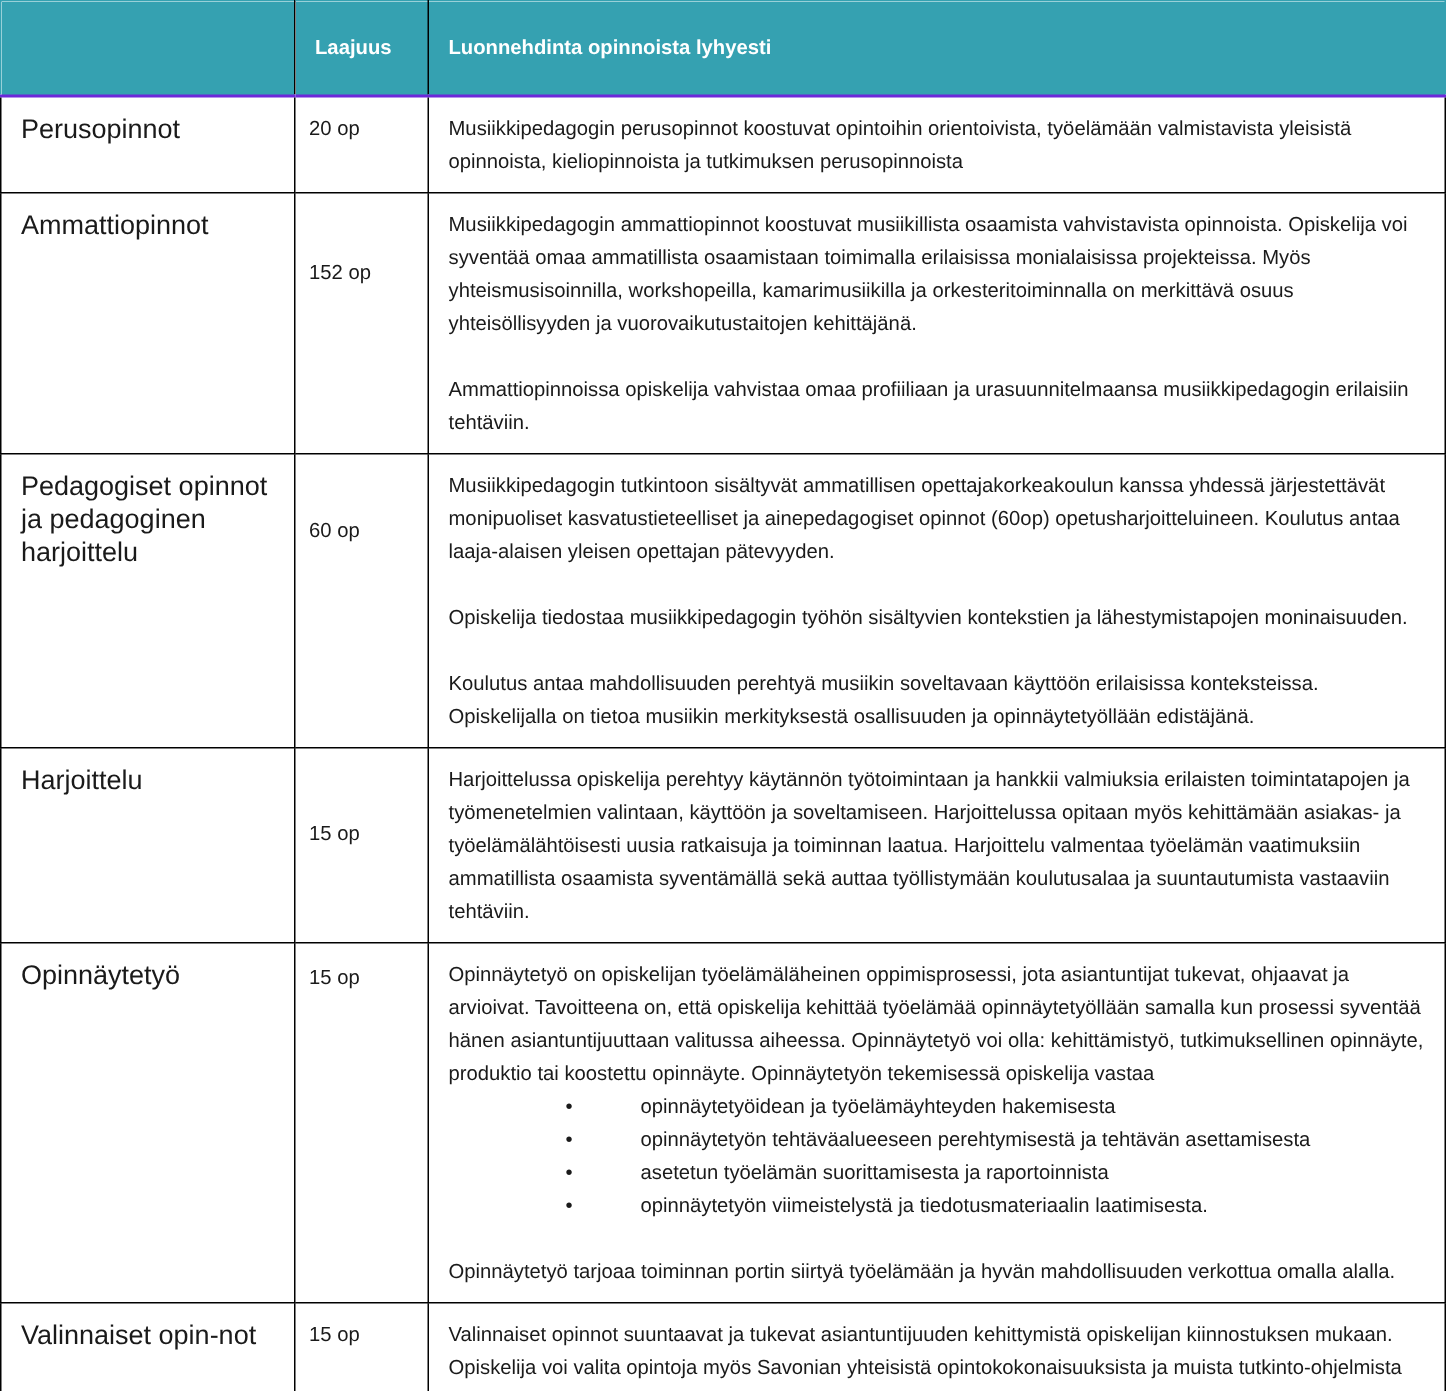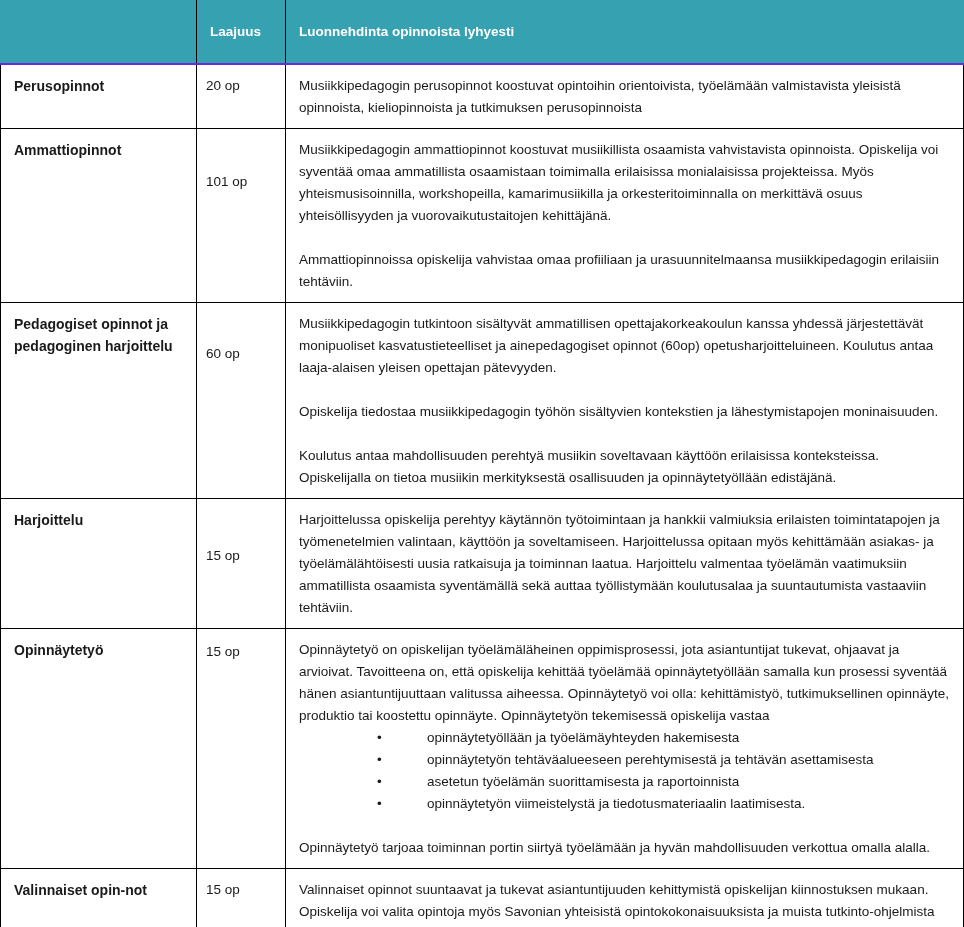--- a/index.html
+++ b/index.html
@@ -42,22 +42,22 @@
     vertical-align: middle;
     border-top: 1px solid #35a1b1;
     border-bottom: 2px solid #6d28d9;
     padding-top: 0;
     padding-bottom: 0;
   }
   tr.hrow th:first-child { border-left: 1px solid #35a1b1; }
   tr.hrow th:last-child  { border-right: 1px solid #35a1b1; margin-top: 28px; }
 
   td.label {
-    font-weight: bold;
-    font-size: 14px;
+    font-weight: normal;
+    font-size: 18px;
   }
   td.laajuus { padding-left: 9px; }
 
   
   tr.hrow { height: 63px; }
   tr.r1 { height: 65px; }
   tr.r2 { height: 155px; }
   tr.r3 { height: 184px; padding-left: 42px; }
   tr.r4 { height: 121px; }
   tr.r5 { height: 212px; }
@@ -109,21 +109,21 @@
     <tr class="r1">
       <td class="label">Perusopinnot</td>
       <td class="laajuus">20 op</td>
       <td class="desc">
         <p>Musiikkipedagogin perusopinnot koostuvat opintoihin orientoivista, työelämään valmistavista yleisistä opinnoista, kieliopinnoista ja tutkimuksen perusopinnoista</p>
       </td>
     </tr>
 
     <tr class="r2">
       <td class="label">Ammattiopinnot</td>
-      <td class="laajuus">101 op</td>
+      <td class="laajuus">152 op</td>
       <td class="desc">
         <p>Musiikkipedagogin ammattiopinnot koostuvat musiikillista osaamista vahvistavista opinnoista. Opiskelija voi syventää omaa ammatillista osaamistaan toimimalla erilaisissa monialaisissa projekteissa. Myös yhteismusisoinnilla, workshopeilla, kamarimusiikilla ja orkesteritoiminnalla on merkittävä osuus yhteisöllisyyden ja vuorovaikutustaitojen kehittäjänä.</p>
         <p>Ammattiopinnoissa opiskelija vahvistaa omaa profiiliaan ja urasuunnitelmaansa musiikkipedagogin erilaisiin tehtäviin.</p>
       </td>
     </tr>
 
     <tr class="r3">
       <td class="label">Pedagogiset opinnot ja pedagoginen harjoittelu</td>
       <td class="laajuus">60 op</td>
       <td class="desc">
@@ -140,21 +140,21 @@
         <p>Harjoittelussa opiskelija perehtyy käytännön työtoimintaan ja hankkii valmiuksia erilaisten toimintatapojen ja työmenetelmien valintaan, käyttöön ja soveltamiseen.  Harjoittelussa opitaan myös kehittämään asiakas- ja työelämälähtöisesti uusia ratkaisuja ja toiminnan laatua.  Harjoittelu valmentaa työelämän vaatimuksiin ammatillista osaamista syventämällä sekä auttaa työllistymään koulutusalaa ja suuntautumista vastaaviin tehtäviin.</p>
       </td>
     </tr>
 
     <tr class="r5">
       <td class="label">Opinnäytetyö</td>
       <td class="laajuus">15 op</td>
       <td class="desc">
         <p class="tight">Opinnäytetyö on opiskelijan työelämäläheinen oppimisprosessi, jota asiantuntijat tukevat, ohjaavat ja arvioivat. Tavoitteena on, että opiskelija kehittää työelämää opinnäytetyöllään samalla kun prosessi syventää hänen asiantuntijuuttaan valitussa aiheessa. Opinnäytetyö voi olla: kehittämistyö, tutkimuksellinen opinnäyte, produktio tai koostettu opinnäyte. Opinnäytetyön tekemisessä opiskelija vastaa</p>
         <ul class="bullets">
-          <li><span class="dot">•</span><span>opinnäytetyöllään ja työelämäyhteyden hakemisesta</span></li>
+          <li><span class="dot">•</span><span>opinnäytetyöidean ja työelämäyhteyden hakemisesta</span></li>
           <li><span class="dot">•</span><span>opinnäytetyön tehtäväalueeseen perehtymisestä ja tehtävän asettamisesta</span></li>
           <li><span class="dot">•</span><span>asetetun työelämän suorittamisesta ja raportoinnista</span></li>
           <li><span class="dot">•</span><span>opinnäytetyön viimeistelystä ja tiedotusmateriaalin laatimisesta.</span></li>
         </ul>
         <p class="after-list">Opinnäytetyö tarjoaa toiminnan portin siirtyä työelämään ja hyvän mahdollisuuden verkottua omalla alalla.</p>
       </td>
     </tr>
 
     <tr class="r6">
       <td class="label">Valinnaiset opin-not</td>

